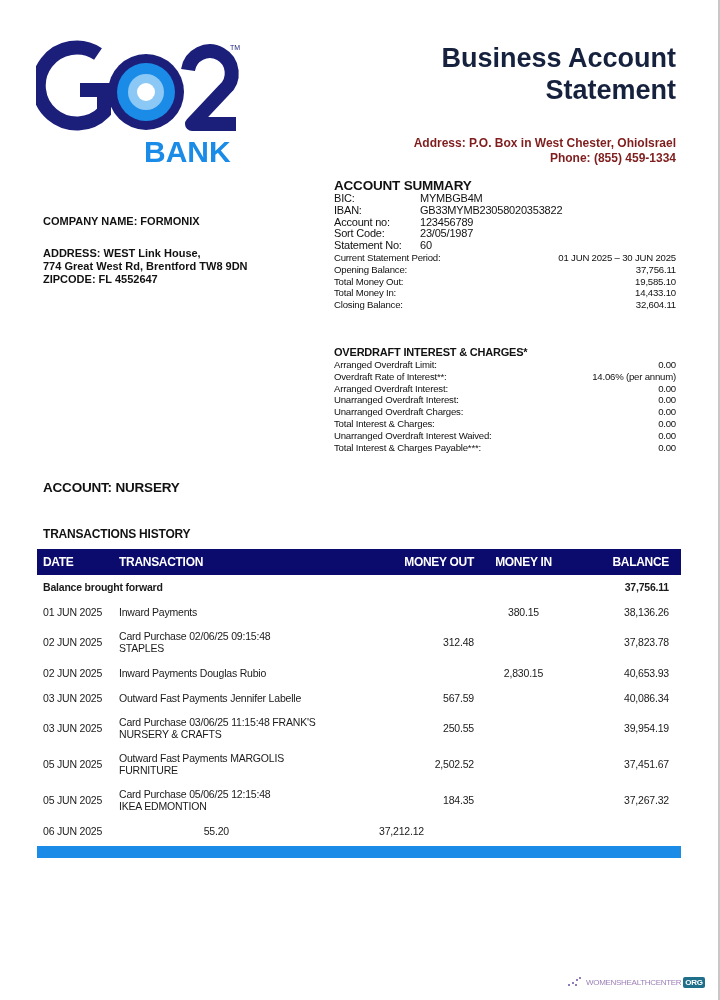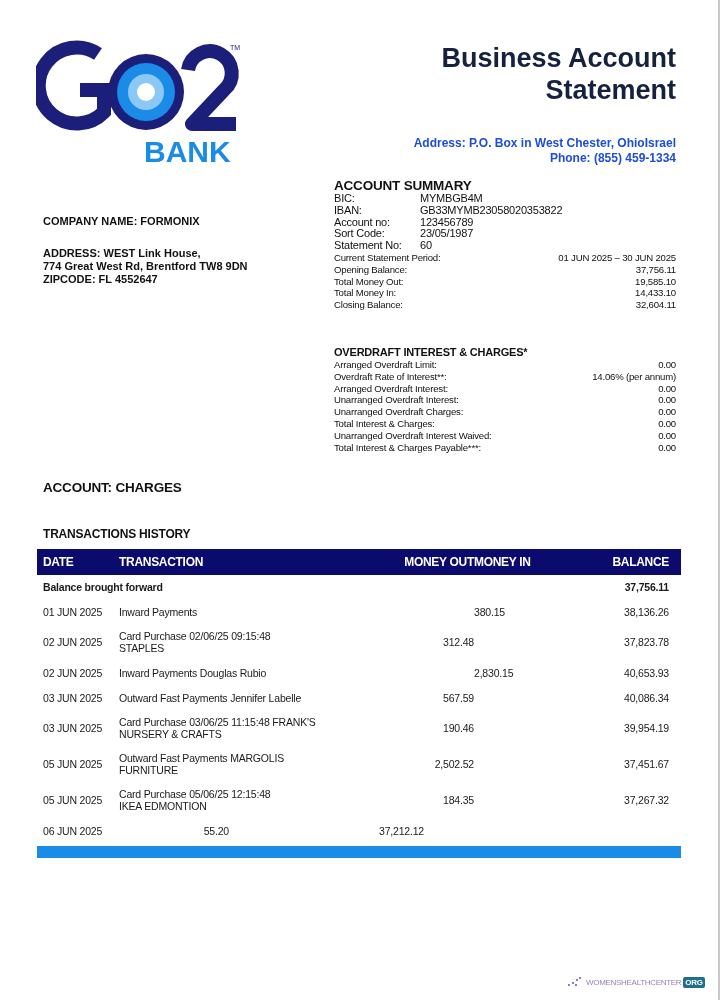--- a/index.html
+++ b/index.html
@@ -6,21 +6,21 @@
     html, body { width: 720px; height: 1000px; background: #ffffff; overflow: hidden; }
     body { font-family: "Liberation Sans", sans-serif; color: #111; position: relative; }
     .right-edge { position: absolute; left: 718px; top: 0; width: 2px; height: 1000px; background: #c8c8c8; }
 
     
     .logo { position: absolute; left: 36px; top: 40px; width: 210px; height: 130px; }
     .logo svg { width: 210px; height: 130px; display: block; }
 
     
     .title { position: absolute; right: 44px; top: 42px; text-align: right; font-weight: bold; font-size: 27px; line-height: 32px; color: #16213e; }
-    .bank-contact { position: absolute; right: 44px; top: 136px; text-align: right; font-weight: bold; font-size: 12px; line-height: 15px; color: #1d4ed8; }
+    .bank-contact { position: absolute; right: 44px; top: 136px; text-align: right; font-weight: bold; font-size: 12px; line-height: 15px; color: #7f1d1d; }
 
     
     .company { position: absolute; left: 43px; top: 215px; font-weight: bold; font-size: 11px; line-height: 13px; }
     .company .addr { margin-top: 19px; }
 
     
     .summary { position: absolute; left: 334px; top: 178px; width: 342px; font-size: 10px; }
     .section-title { font-weight: bold; font-size: 13.5px; line-height: 15px; letter-spacing: -0.2px; }
     .section-title.small { font-size: 11px; line-height: 13px; }
     .kv { display: flex; line-height: 11.8px; font-size: 11px; letter-spacing: -0.2px; }
@@ -32,21 +32,21 @@
     
     .account-heading { position: absolute; left: 43px; top: 480px; font-weight: bold; font-size: 13.5px; letter-spacing: -0.2px; }
     .tx-heading { position: absolute; left: 43px; top: 527px; font-weight: bold; font-size: 12px; letter-spacing: -0.2px; }
 
     
     .table { position: absolute; left: 37px; top: 549px; width: 644px; }
     .thead { display: flex; align-items: center; height: 26px; background: #0b0b6e; color: #fff; font-weight: bold; font-size: 12px; letter-spacing: -0.3px; }
     .col-date { width: 82px; padding-left: 6px; flex: none; }
     .col-tx { width: 245px; flex: none; }
     .col-out { width: 110px; text-align: right; flex: none; }
-    .col-in { width: 99px; text-align: left; flex: none; }
+    .col-in { width: 99px; text-align: center; flex: none; }
     .col-bal { width: 102px; text-align: right; flex: none; padding-right: 6px; }
     .row { display: flex; align-items: center; font-size: 10.5px; letter-spacing: -0.2px; color: #1a1a1a; }
     .row.bf { height: 24px; font-weight: bold; }
     .row.single { height: 25px; }
     .row.double { height: 36px; line-height: 12.5px; }
     .row .col-tx { white-space: pre-line; }
     .table-footer { height: 12px; background: #1a8ce8; margin-top: 3px; }
 
     
     .watermark { position: absolute; left: 566px; top: 976px; display: flex; align-items: center; font-size: 8px; color: #9a7fb6; letter-spacing: -0.3px; }
@@ -167,21 +167,21 @@
   <div class="kv2">
       <span>Unarranged Overdraft Interest Waived:</span>
       <span>0.00</span>
     </div>
   <div class="kv2">
       <span>Total Interest &amp; Charges Payable***:</span>
       <span>0.00</span>
     </div>
 </div>
 
-<div class="account-heading">ACCOUNT: CHARGES</div>
+<div class="account-heading">ACCOUNT: NURSERY</div>
 <div class="tx-heading">TRANSACTIONS HISTORY</div>
 
 <div class="table">
   <div class="thead">
     <div class="col-date">DATE</div>
     <div class="col-tx">TRANSACTION</div>
     <div class="col-out">MONEY OUT</div>
     <div class="col-in">MONEY IN</div>
     <div class="col-bal">BALANCE</div>
   </div>
@@ -217,21 +217,21 @@
     <div class="col-date">03 JUN 2025</div>
     <div class="col-tx">Outward Fast Payments Jennifer Labelle</div>
     <div class="col-out">567.59</div>
     <div class="col-in"></div>
     <div class="col-bal">40,086.34</div>
   </div>
   <div class="row double">
     <div class="col-date">03 JUN 2025</div>
     <div class="col-tx">Card Purchase 03/06/25 11:15:48 FRANK'S
 NURSERY &amp; CRAFTS</div>
-    <div class="col-out">190.46</div>
+    <div class="col-out">250.55</div>
     <div class="col-in"></div>
     <div class="col-bal">39,954.19</div>
   </div>
   <div class="row double">
     <div class="col-date">05 JUN 2025</div>
     <div class="col-tx">Outward Fast Payments MARGOLIS
 FURNITURE</div>
     <div class="col-out">2,502.52</div>
     <div class="col-in"></div>
     <div class="col-bal">37,451.67</div>

